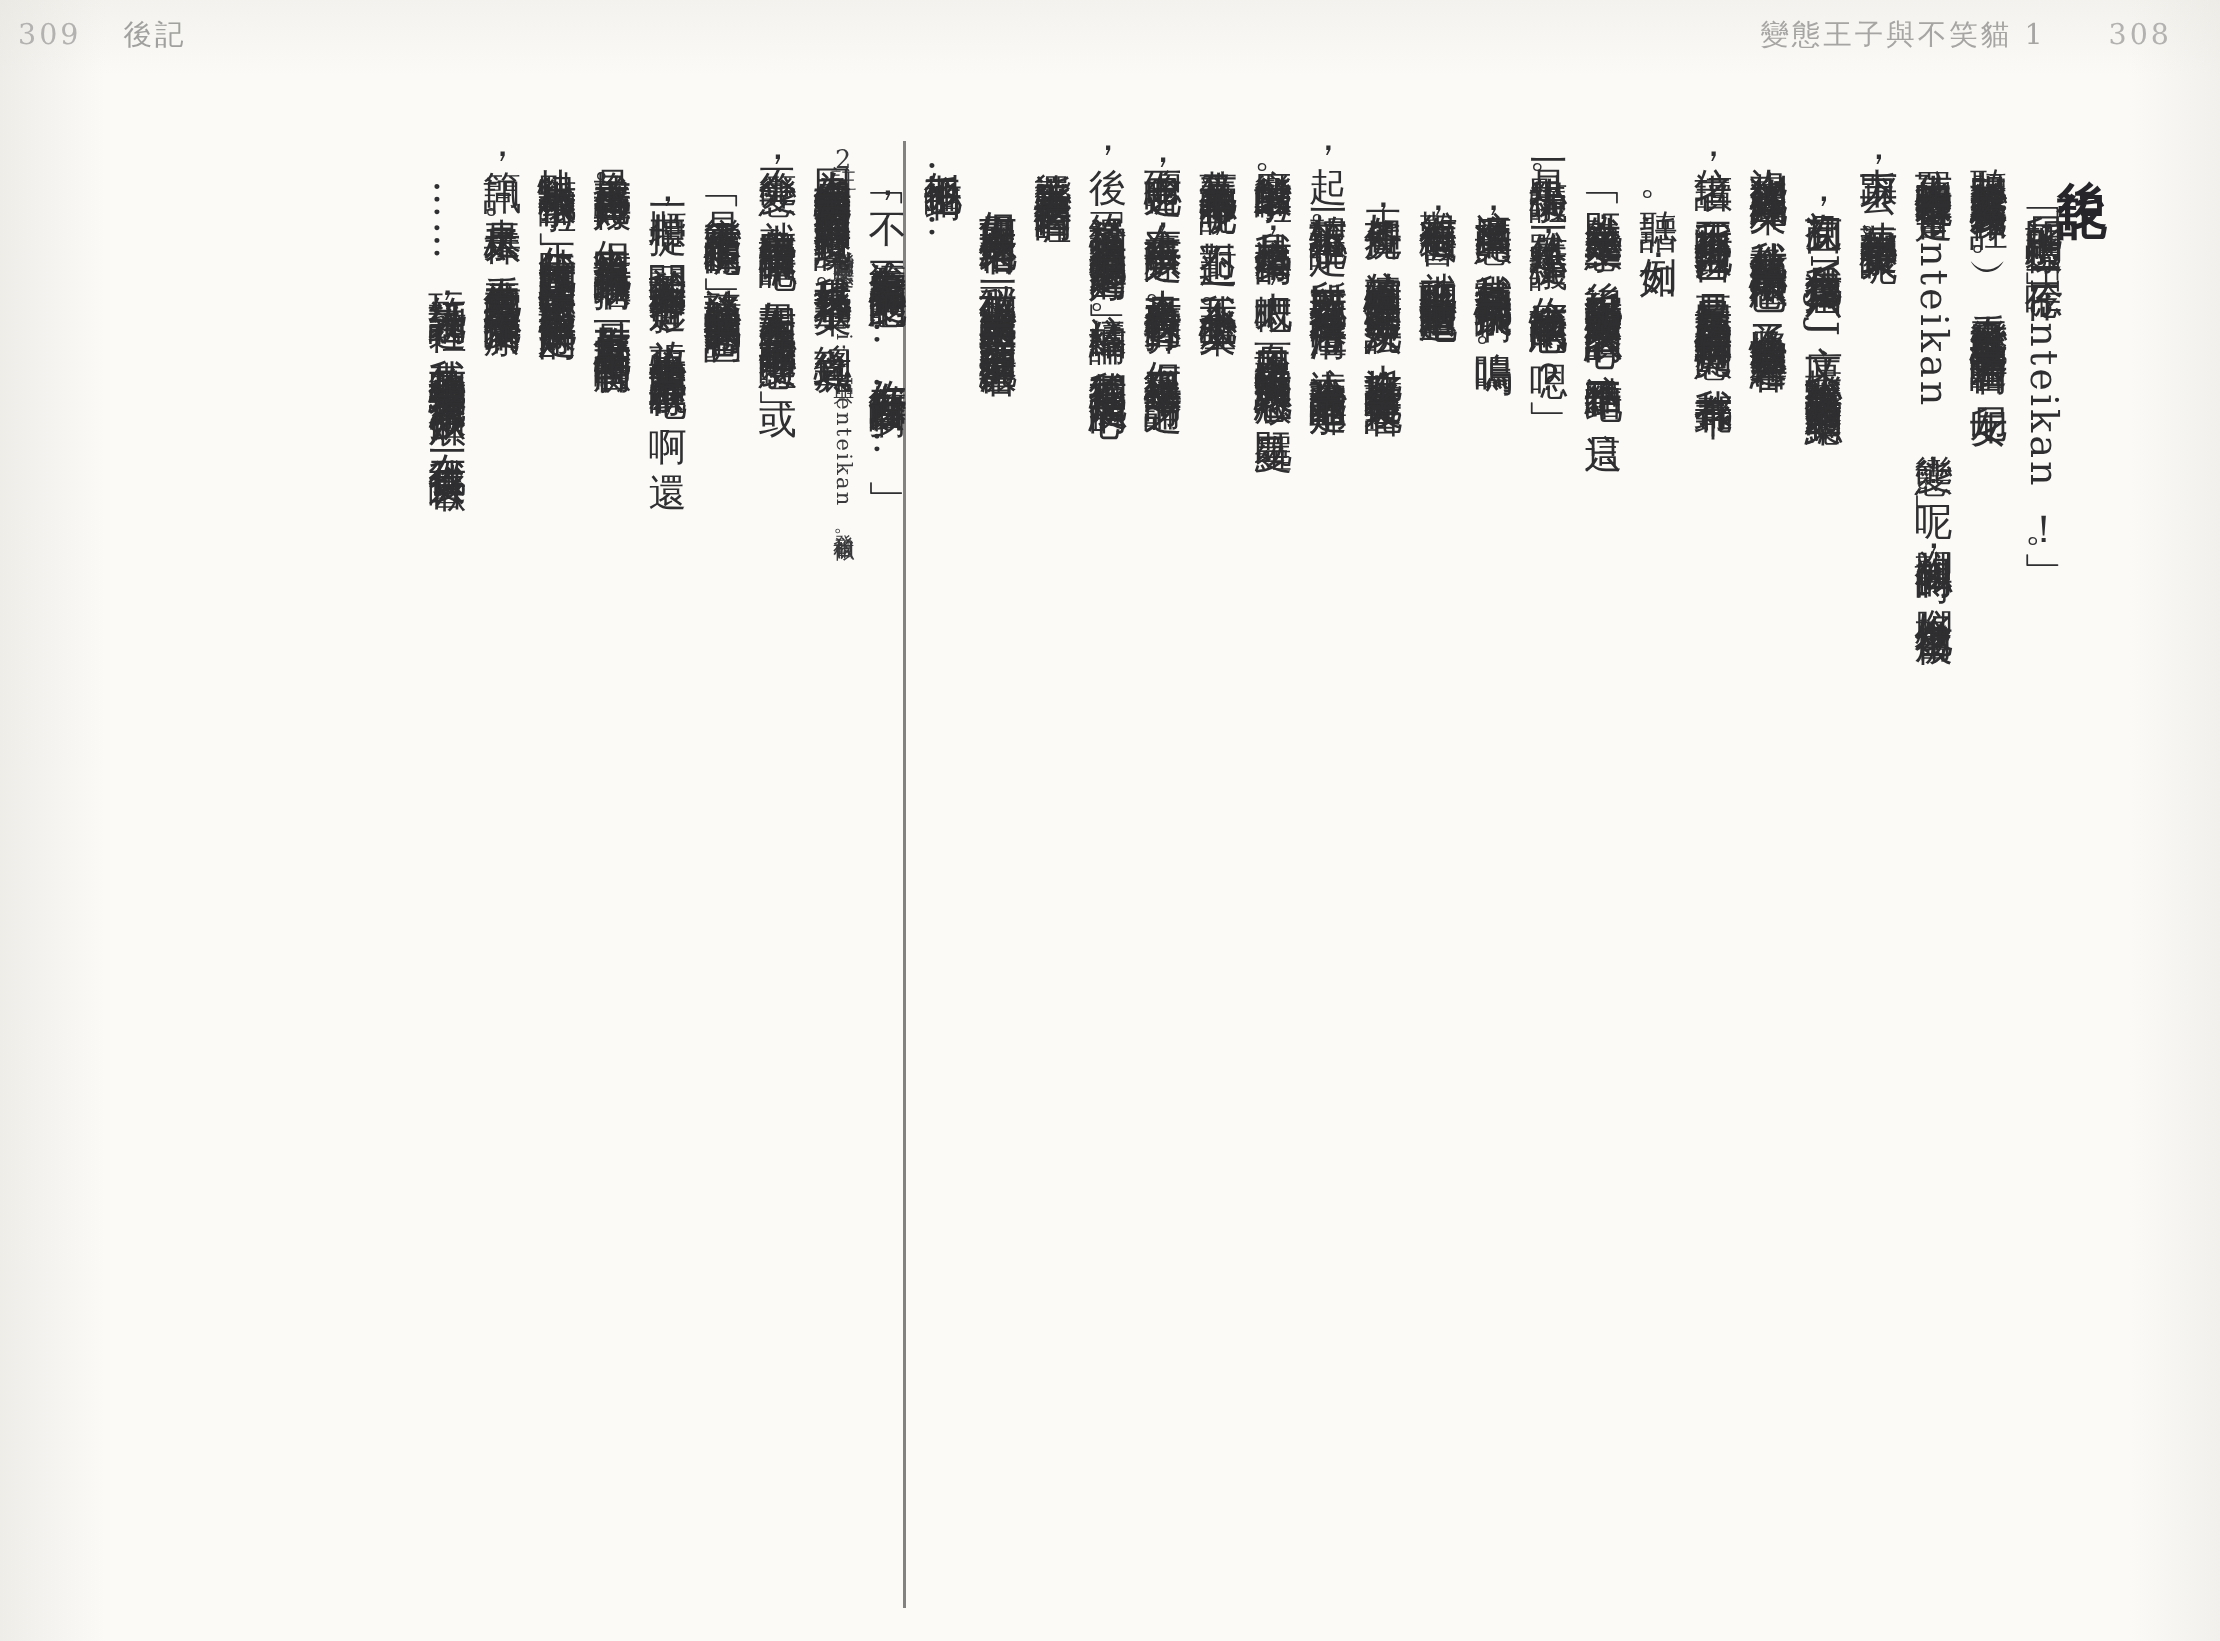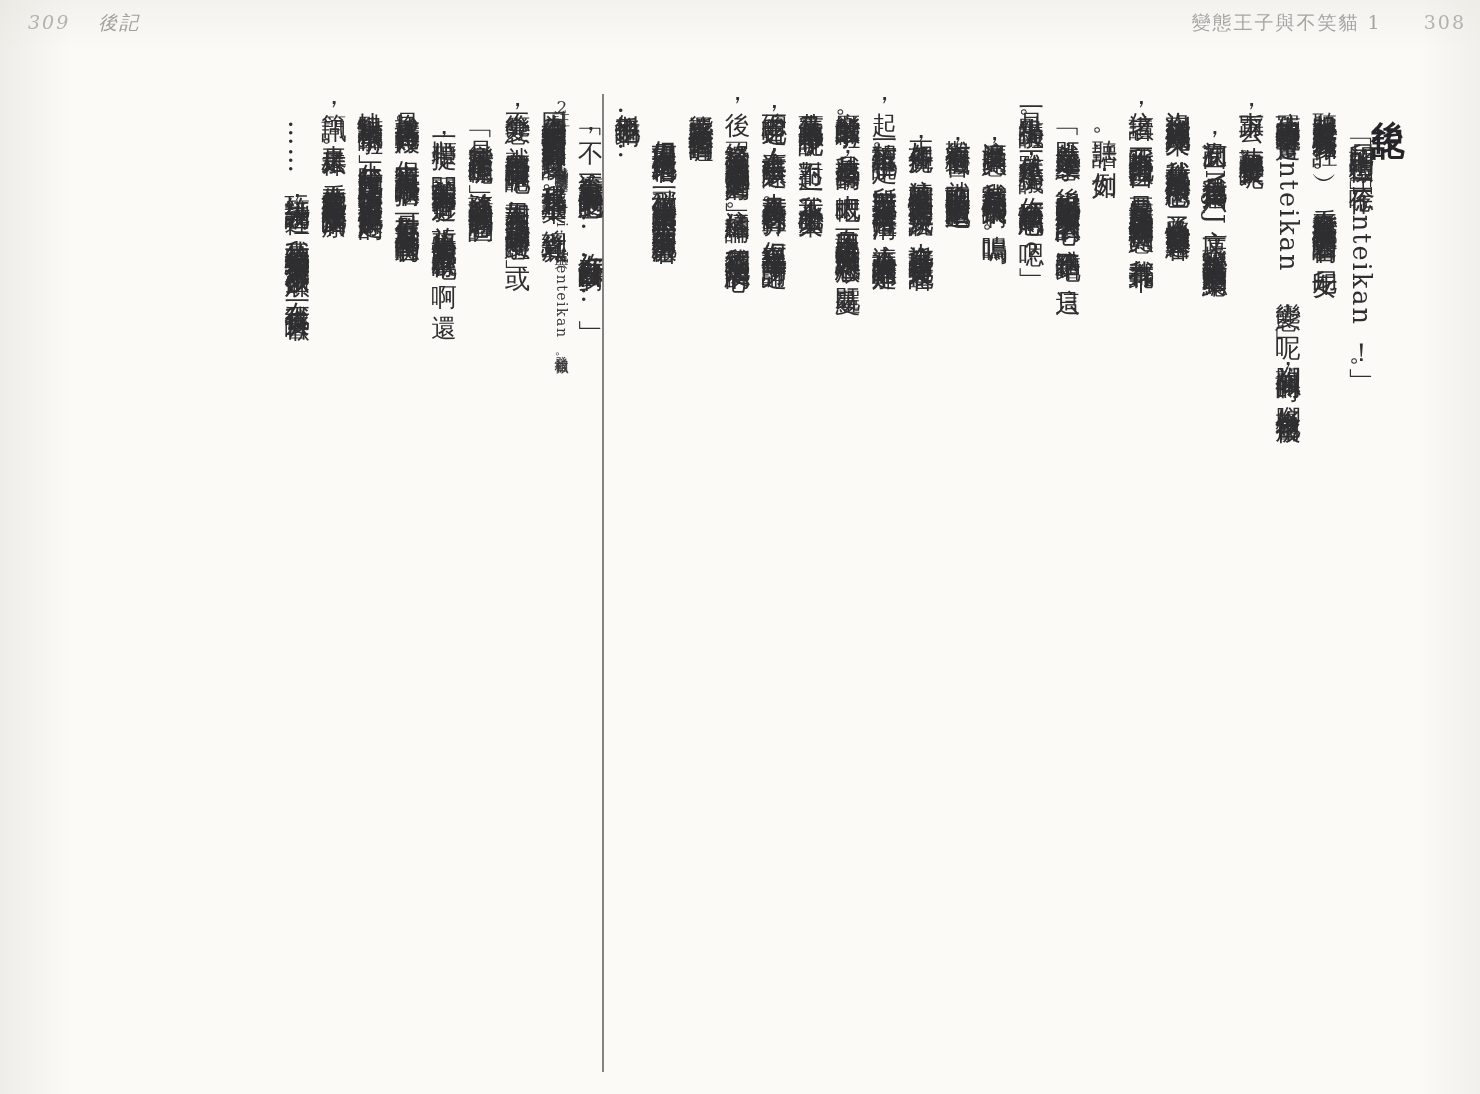--- a/index.html
+++ b/index.html
@@ -20,24 +20,24 @@
       linear-gradient(180deg,rgba(232,230,224,.40) 0px, rgba(255,255,255,0) 50px);
     pointer-events:none;
   }
   
   .head{
     position:absolute;top:10px;
     font-size:19px;color:#a9a8a6;letter-spacing:2px;
     white-space:nowrap;
     font-family:"DejaVu Serif","Liberation Serif",serif;
   }
-  .head-left{left:28px;font-style:italic;}
+  .head-left{left:12px;}
   .head-left .folio{color:#b3b2b0;}
   .head-left .label{margin-left:20px;color:#a0a09e;}
-  .head-right{right:14px;}
+  .head-right{right:32px;}
   .head-right .label{color:#a6a5a3;}
   .head-right .folio{margin-left:34px;color:#b3b2b0;}
 
   
   .page{
     position:absolute;
     top:84px;left:8px;right:8px;bottom:0;
   }
   .vcol{
     position:absolute;top:0;

